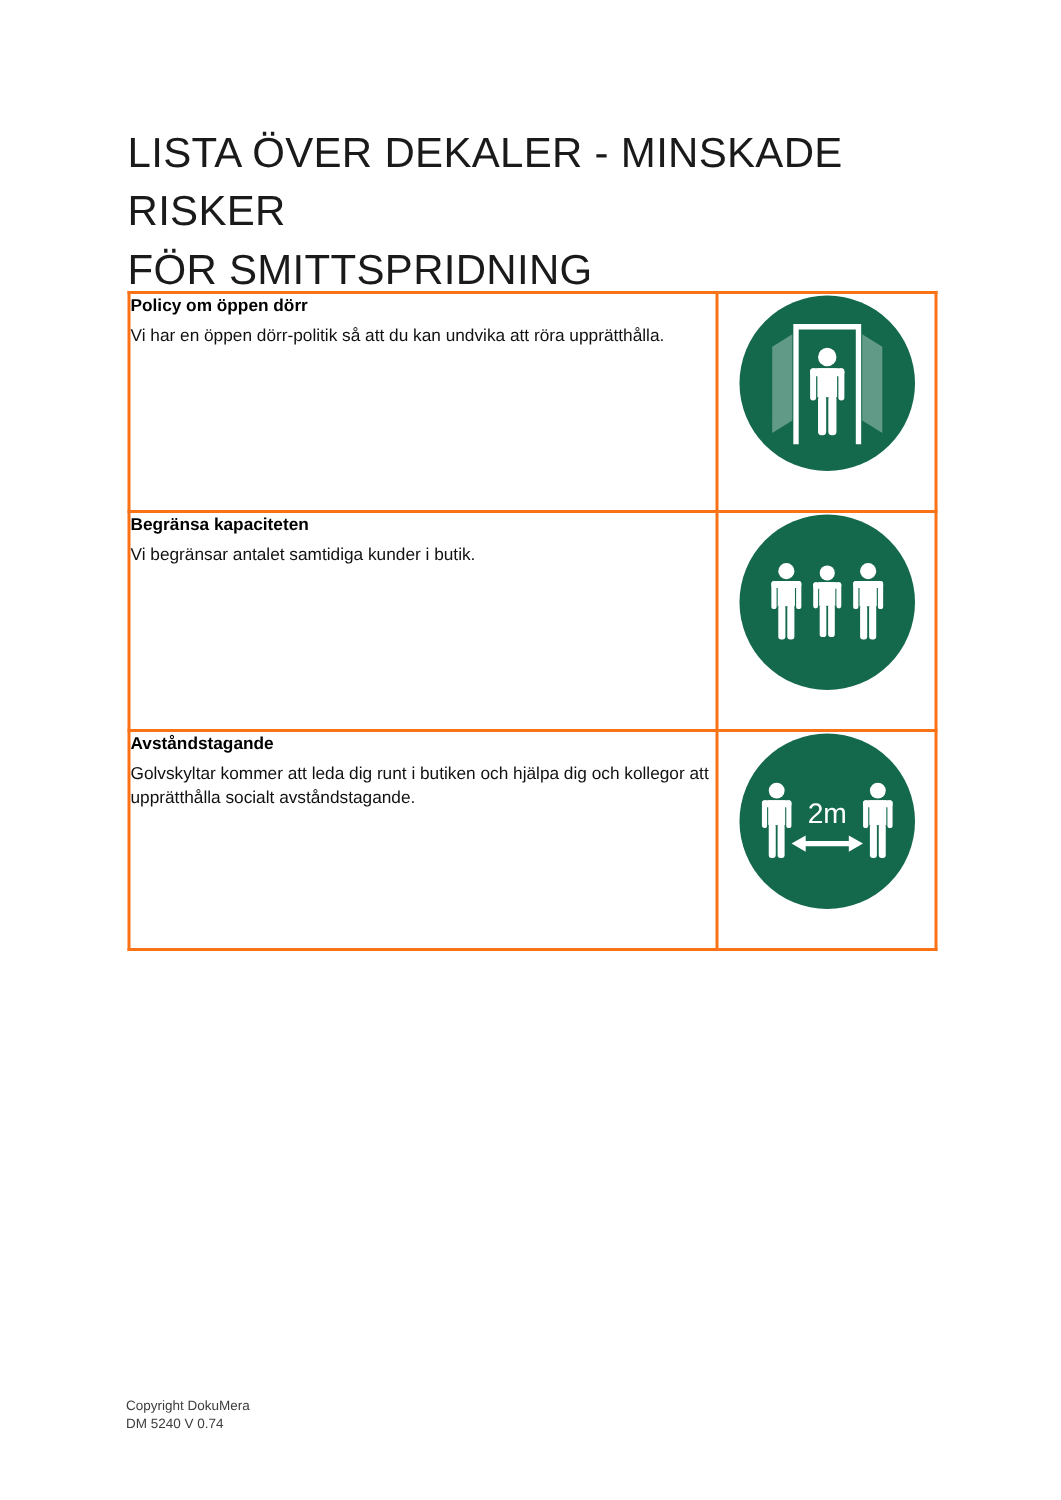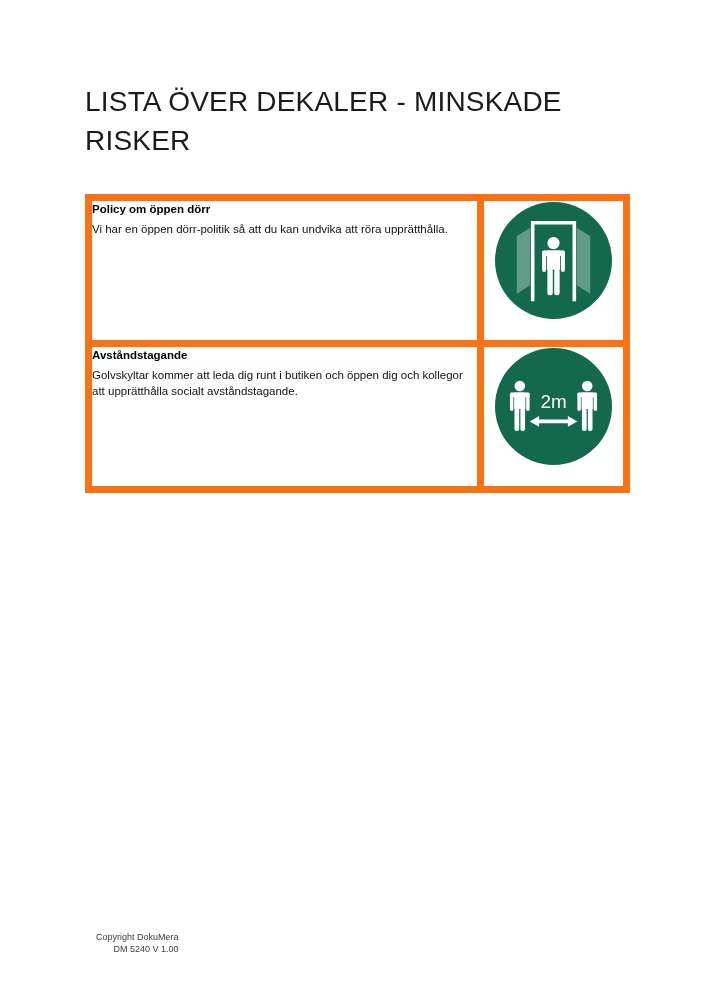--- a/index.html
+++ b/index.html
@@ -10,33 +10,33 @@
   .doc-title{
     position:absolute;left:85px;top:82px;width:545px;
     font-size:28px;line-height:39px;font-weight:400;color:#1a1a1a;
     letter-spacing:0.2px;margin:0;
   }
   table.decal-table{
     position:absolute;left:85px;top:194px;width:538px;
     border-collapse:collapse;table-layout:fixed;
   }
   table.decal-table td{
-    border:7px solid #f97316;vertical-align:top;padding:0;
+    border:2px solid #f97316;vertical-align:top;padding:0;
   }
   td.text-cell{padding:6px 9px 6px 7px;}
   td.icon-cell{vertical-align:middle;text-align:right;}
   .row-heading{font-weight:700;font-size:11.5px;line-height:17px;color:#000;}
   .row-body{font-size:11.5px;line-height:16px;margin-top:3px;color:#111;}
   .decal{display:block;margin:0 auto;}
   .page-number{
     position:absolute;left:0;top:915px;width:100%;text-align:center;
     font-size:11.5px;color:#333;
   }
   .copyright{
-    position:absolute;left:96px;top:932px;font-size:9px;line-height:11.5px;color:#3d3d3d;text-align:right;
+    position:absolute;left:84px;top:932px;font-size:9px;line-height:11.5px;color:#3d3d3d;
   }
   .defs-holder{position:absolute;width:0;height:0;overflow:hidden;}
 </style>
 </head>
 <body>
 
 <div class="page">
 
   <svg class="defs-holder" aria-hidden="true">
     <defs>
@@ -45,21 +45,21 @@
         <rect x="-16" y="-19.5" width="32" height="7.5" rx="3.6"></rect>
         <rect x="-16" y="-19.5" width="5.6" height="30" rx="2.8"></rect>
         <rect x="10.4" y="-19.5" width="5.6" height="30" rx="2.8"></rect>
         <rect x="-9.2" y="-19.5" width="18.4" height="27"></rect>
         <rect x="-8.6" y="6" width="7.6" height="37" rx="3.2"></rect>
         <rect x="1" y="6" width="7.6" height="37" rx="3.2"></rect>
       </g>
     </defs>
   </svg>
 
-  <h1 class="doc-title"><span>LISTA ÖVER DEKALER - MINSKADE RISKER</span><br></h1>
+  <h1 class="doc-title"><span>LISTA ÖVER DEKALER - MINSKADE RISKER</span><br><span>FÖR SMITTSPRIDNING</span></h1>
 
   <table class="decal-table">
     <colgroup>
         <col style="width:392px">
         <col style="width:146px">
       </colgroup>
 
     <tbody>
         <tr style="height:146px">
       <td class="text-cell">
@@ -72,25 +72,41 @@
           <g fill="#ffffff" transform="translate(60,60)">
             <polygon points="-23.5,-33 -37,-24.5 -37,33.5 -23.5,25" opacity="0.33"></polygon>
             <polygon points="23.5,-33 37,-24.5 37,33.5 23.5,25" opacity="0.33"></polygon>
             <path d="M -21 41 L -21 -38 L 21 -38 L 21 41" fill="none" stroke="#ffffff" stroke-width="3.6"></path>
             <use href="#pictogram-person" transform="translate(0,4) scale(0.72)"></use>
           </g>
         </svg>
       </td>
     </tr>
 
+    <tr style="height:146px">
+      <td class="text-cell">
+        <div class="row-heading">Begränsa kapaciteten</div>
+        <div class="row-body">Vi begränsar antalet samtidiga kunder i butik.</div>
+      </td>
+      <td class="icon-cell">
+        <svg class="decal" width="119" height="119" viewBox="0 0 120 120">
+          <circle cx="60" cy="60" r="59" fill="#14694D"></circle>
+          <g fill="#ffffff" transform="translate(60,60)">
+            <use href="#pictogram-person" transform="translate(-27.5,-2) scale(0.63)"></use>
+            <use href="#pictogram-person" transform="translate(0,-2) scale(0.59)"></use>
+            <use href="#pictogram-person" transform="translate(27.5,-2) scale(0.63)"></use>
+          </g>
+        </svg>
+      </td>
+    </tr>
 
     <tr style="height:146px">
       <td class="text-cell">
         <div class="row-heading">Avståndstagande</div>
-        <div class="row-body">Golvskyltar kommer att leda dig runt i butiken och öppen dig och kollegor att upprätthålla socialt avståndstagande.</div>
+        <div class="row-body">Golvskyltar kommer att leda dig runt i butiken och hjälpa dig och kollegor att upprätthålla socialt avståndstagande.</div>
       </td>
       <td class="icon-cell">
         <svg class="decal" width="119" height="119" viewBox="0 0 120 120">
           <circle cx="60" cy="60" r="59" fill="#14694D"></circle>
           <g fill="#ffffff" transform="translate(60,60)">
             <use href="#pictogram-person" transform="translate(-34,-2) scale(0.62)"></use>
             <use href="#pictogram-person" transform="translate(34,-2) scale(0.62)"></use>
             <text x="0" y="1" text-anchor="middle" font-size="19" font-family="Liberation Sans, DejaVu Sans, sans-serif">2m</text>
             <line x1="-18" y1="15" x2="18" y2="15" stroke="#ffffff" stroke-width="3.6"></line>
             <polygon points="-24,15 -14.5,9.5 -14.5,20.5"></polygon>
@@ -99,16 +115,16 @@
         </svg>
       </td>
     </tr>
 
   </tbody>
     </table>
 
 
   <div class="copyright">
     <div>Copyright DokuMera</div>
-    <div>DM 5240 V 1.00</div>
+    <div>DM 5240 V 0.74</div>
   </div>
 
 </div>
 
 </body></html>

